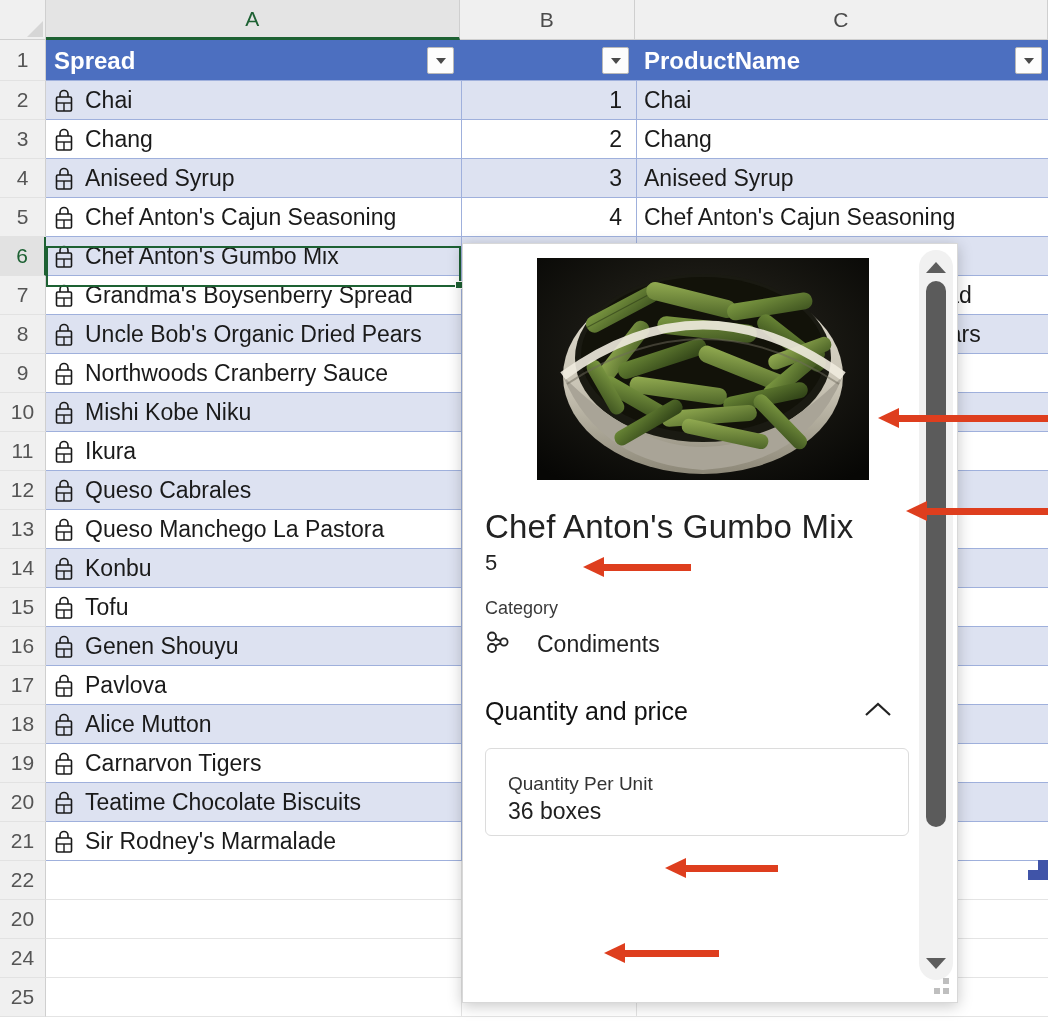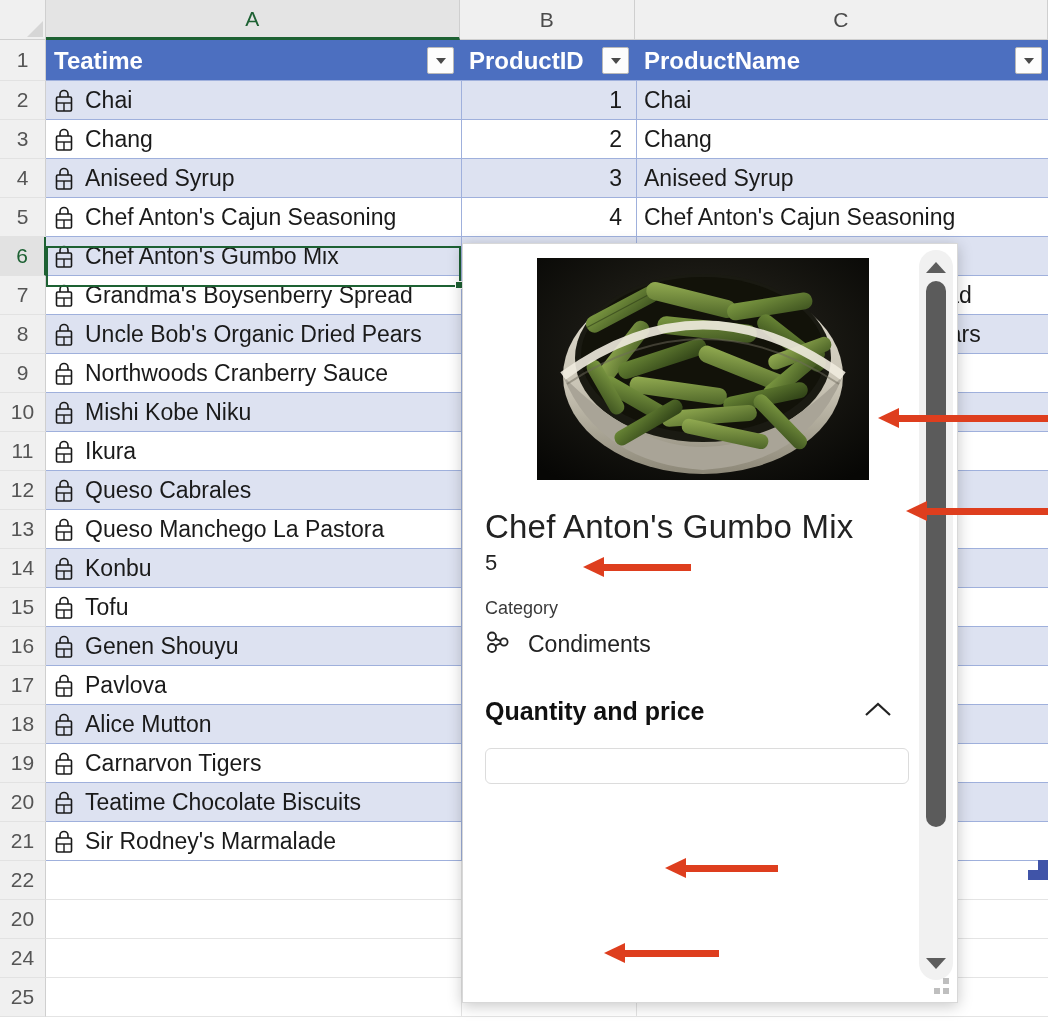--- a/index.html
+++ b/index.html
@@ -122,28 +122,28 @@
   }
   .okra-bowl { position: absolute; inset: 0; }
 
   .card-title {
     margin-top: 28px;
     font-size: 33px; color: #222; font-weight: normal; letter-spacing: .2px;
     white-space: nowrap;
   }
   .field-label { margin-top: 22px; font-size: 18px; color: #3a3a3a; }
   .field-value { margin-top: 4px; font-size: 22px; color: #222; }
-  .cat-row { margin-top: 10px; display: flex; align-items: center; gap: 17px; }
+  .cat-row { margin-top: 10px; display: flex; align-items: center; gap: 26px; }
   .cat-row .cat-name { font-size: 23px; color: #222; }
 
   .section-head {
     margin-top: 38px; display: flex; align-items: center; justify-content: space-between;
     padding-right: 14px;
   }
-  .section-head h3 { font-size: 25px; font-weight: bold; color: #111; }
+  .section-head h3 { font-size: 25px; font-weight: normal; color: #111; }
 
   .subcard {
     margin-top: 22px; border: 1px solid #dcdcdc; border-radius: 6px;
     padding: 24px 22px 10px 22px;
   }
   .subcard .k { font-size: 19px; color: #333; }
   .subcard .v { font-size: 23px; color: #1f1f1f; margin-top: 3px; }
   .subcard .k2 { font-size: 19px; color: #333; margin-top: 30px; }
 
   
@@ -221,22 +221,21 @@
         <div class="rowhead" style="top: 743px; height: 39px;">20</div>
         <div class="rowhead" style="top: 782px; height: 39px;">21</div>
         <div class="rowhead" style="top: 821px; height: 39px;">22</div>
         <div class="rowhead" style="top: 860px; height: 39px;">20</div>
         <div class="rowhead" style="top: 899px; height: 39px;">24</div>
         <div class="rowhead" style="top: 938px; height: 39px;">25</div>
       </div>
 
     <div class="cellsarea">
         <div class="trow hdr" style="top: 0px; height: 41px;">
-          <div class="cell" style="left:0;width:415px;">Teatime</div>
-          <div class="cell" style="left:415px;width:175px;">ProductID</div>
+          <div class="cell" style="left:0;width:415px;">Spread</div>
           <div class="cell" style="left:590px;width:413px;">ProductName</div>
           <div class="filterbtn" style="left:381px;top:7px;">
             <i></i>
           </div>
           <div class="filterbtn" style="left:556px;top:7px;">
             <i></i>
           </div>
           <div class="filterbtn" style="left:969px;top:7px;">
             <i></i>
           </div>
@@ -755,20 +754,22 @@
       <div class="section-head">
         <h3>Quantity and price</h3>
         <span>
           <svg width="34" height="22" viewBox="0 0 34 22">
             <polyline points="5,16 17,5 29,16" fill="none" stroke="#222" stroke-width="2.2"></polyline>
           </svg>
         </span>
       </div>
 
       <div class="subcard">
+        <div class="k">Quantity Per Unit</div>
+        <div class="v">36 boxes</div>
       </div>
     </div>
 
     <div class="scrollbar">
       <div class="sb-arrow up">
         <span class="tri-up"></span>
       </div>
       <div class="sb-thumb"></div>
       <div class="sb-arrow down">
         <span class="tri-dn"></span>

